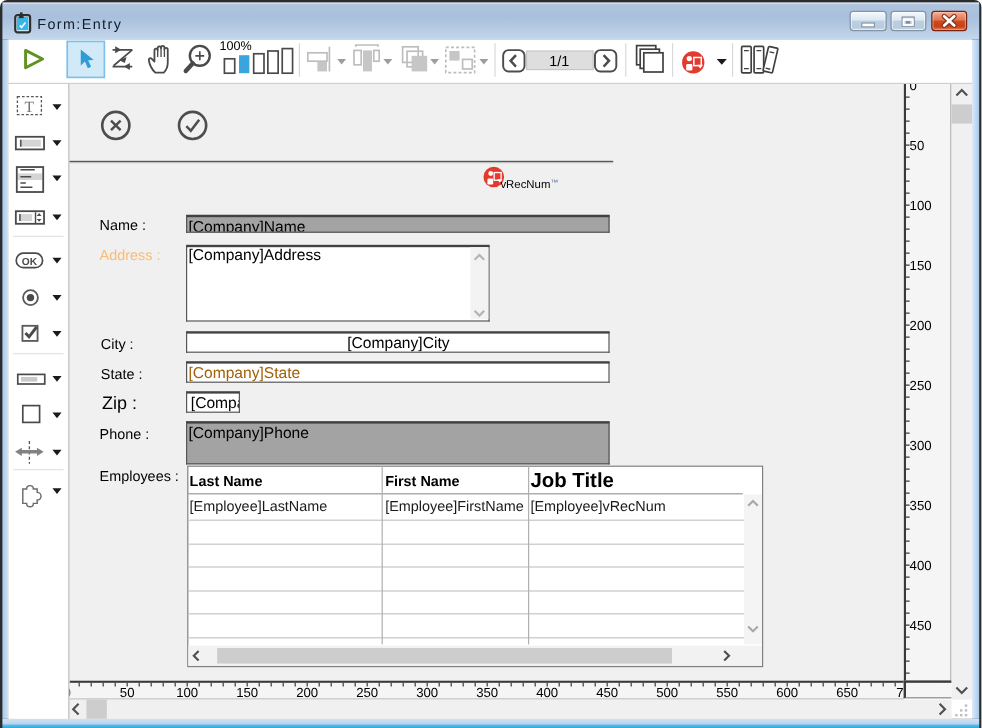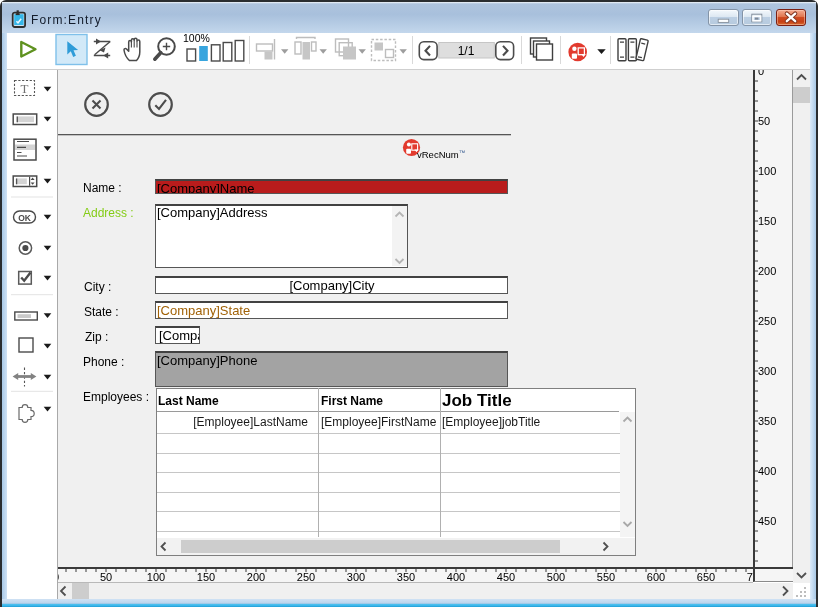--- a/index.html
+++ b/index.html
@@ -177,45 +177,45 @@
 <circle cx="102.5" cy="34.5" r="11.3" fill="none" stroke="#4d4d4d" stroke-width="2.2"></circle>
 <path d="M97.3 35.2 L101 39 L108 29.8" fill="none" stroke="#4d4d4d" stroke-width="2.1"></path>
 <circle cx="353.5" cy="77.5" r="8.6" fill="#e23a2e"></circle>
 <circle cx="350.9" cy="74.6" r="2" fill="#fff"></circle>
 <rect x="348.2" y="78.8" width="4.8" height="5" rx="1" fill="#fff"></rect>
 <rect x="353.8" y="73.8" width="5.8" height="6.4" fill="none" stroke="#fff" stroke-width="1.1"></rect>
 <path d="M356.4 79.4 L360.6 79.4 L358.5 82.2 Z" fill="#fff"></path>
 </svg>
 <div class="abs" style="left:417px;top:148px;width:60px;height:10px;font-size:9.5px;line-height:10px;color:#000;">vRecNum<span style="font-size:6.5px;vertical-align:3px;color:#4a6a9a">™</span></div>
 <div class="abs" style="left:83px;top:181px;width:70px;height:14px;font-size:12px;line-height:14px;color:#000;">Name :</div>
-<div class="abs" style="left:83px;top:206px;width:70px;height:14px;font-size:12px;line-height:14px;color:#84cc16;">Address :</div>
+<div class="abs" style="left:83px;top:206px;width:70px;height:14px;font-size:12px;line-height:14px;color:#fdba74;">Address :</div>
 <div class="abs" style="left:84px;top:280px;width:70px;height:14px;font-size:12px;line-height:14px;color:#000;">City :</div>
 <div class="abs" style="left:84px;top:305px;width:70px;height:14px;font-size:12px;line-height:14px;color:#000;">State :</div>
-<div class="abs" style="left:85px;top:330px;width:70px;height:14px;font-size:12px;line-height:14px;color:#000;">Zip :</div>
+<div class="abs" style="left:85px;top:330px;width:70px;height:14px;font-size:15px;line-height:14px;color:#000;">Zip :</div>
 <div class="abs" style="left:83px;top:355px;width:70px;height:14px;font-size:12px;line-height:14px;color:#000;">Phone :</div>
 <div class="abs" style="left:83px;top:390px;width:75px;height:14px;font-size:12px;line-height:14px;color:#000;">Employees :</div>
-<div class="abs" style="left:155px;top:179px;width:353px;height:15px;background:#b91c1c;border:1px solid #565656;border-top:2px solid #424242;box-sizing:border-box;font-size:13px;color:#000;overflow:hidden;line-height:15px;padding-left:1px;">[Company]Name</div>
+<div class="abs" style="left:155px;top:179px;width:353px;height:15px;background:#a3a3a3;border:1px solid #565656;border-top:2px solid #424242;box-sizing:border-box;font-size:13px;color:#000;overflow:hidden;line-height:15px;padding-left:1px;">[Company]Name</div>
 <div class="abs" style="left:155px;top:276px;width:353px;height:18px;background:#fff;border:1px solid #565656;border-top:2px solid #424242;box-sizing:border-box;font-size:13px;color:#000;overflow:hidden;line-height:15px;padding-left:1px;text-align:center;">[Company]City</div>
 <div class="abs" style="left:155px;top:301px;width:353px;height:18px;background:#fff;border:1px solid #565656;border-top:2px solid #424242;box-sizing:border-box;font-size:13px;color:#a16207;overflow:hidden;line-height:15px;padding-left:1px;">[Company]State</div>
 <div class="abs" style="left:155px;top:326px;width:45px;height:18px;background:#fff;border:1px solid #565656;border-top:2px solid #424242;box-sizing:border-box;font-size:13px;color:#000;overflow:hidden;line-height:15px;padding-left:3px;">[Compa</div>
 <div class="abs" style="left:155px;top:351px;width:353px;height:36px;background:#a3a3a3;border:1px solid #565656;border-top:2px solid #424242;box-sizing:border-box;font-size:13px;color:#000;overflow:hidden;line-height:15px;padding-left:1px;">[Company]Phone</div>
 <div class="abs" style="left:155px;top:204px;width:253px;height:64px;background:#fff;border:1px solid #565656;border-top:2px solid #424242;box-sizing:border-box;"></div>
 <div class="abs" style="left:156px;top:206px;width:235px;height:14px;font-size:13px;color:#000;line-height:14px;padding-left:1px;">[Company]Address</div>
 <div class="abs" style="left:392px;top:206px;width:15px;height:60px;background:#f3f3f3;"></div>
 <svg class="abs" style="left:392px;top:206px" width="15" height="60" viewBox="0 0 15 60">
       <path d="M3.5 10.5 L7.5 6.5 L11.5 10.5" fill="none" stroke="#b5b5b5" stroke-width="1.8"></path>
       <path d="M3.5 53 L7.5 57 L11.5 53" fill="none" stroke="#b5b5b5" stroke-width="1.8"></path>
     </svg>
 <div class="abs" style="left:156px;top:388px;width:480px;height:168px;background:#fff;border:1px solid #7f7f7f;box-sizing:border-box;"></div>
 <div class="abs" style="left:158px;top:394px;width:120px;height:14px;font-size:12px;font-weight:bold;color:#000;line-height:14px;">Last Name</div>
 <div class="abs" style="left:321px;top:394px;width:120px;height:14px;font-size:12px;font-weight:bold;color:#000;line-height:14px;">First Name</div>
 <div class="abs" style="left:442px;top:394px;width:120px;height:14px;font-size:17px;font-weight:bold;color:#000;line-height:14px;">Job Title</div>
-<div class="abs" style="left:158px;top:415px;width:150px;height:14px;font-size:12px;color:#1a1a1a;line-height:14px;text-align:right;">[Employee]LastName</div>
+<div class="abs" style="left:158px;top:415px;width:150px;height:14px;font-size:12px;color:#1a1a1a;line-height:14px;">[Employee]LastName</div>
 <div class="abs" style="left:321px;top:415px;width:150px;height:14px;font-size:12px;color:#1a1a1a;line-height:14px;">[Employee]FirstName</div>
-<div class="abs" style="left:442px;top:415px;width:150px;height:14px;font-size:12px;color:#1a1a1a;line-height:14px;">[Employee]jobTitle</div>
+<div class="abs" style="left:442px;top:415px;width:150px;height:14px;font-size:12px;color:#1a1a1a;line-height:14px;">[Employee]vRecNum</div>
 <div class="abs" style="left:157px;top:411px;width:462px;height:1px;background:#9a9a9a;"></div>
 <div class="abs" style="left:157px;top:433px;width:463px;height:1px;background:#c6c6c6;"></div>
 <div class="abs" style="left:157px;top:453px;width:463px;height:1px;background:#c6c6c6;"></div>
 <div class="abs" style="left:157px;top:472px;width:463px;height:1px;background:#c6c6c6;"></div>
 <div class="abs" style="left:157px;top:492px;width:463px;height:1px;background:#c6c6c6;"></div>
 <div class="abs" style="left:157px;top:511px;width:463px;height:1px;background:#c6c6c6;"></div>
 <div class="abs" style="left:157px;top:531px;width:463px;height:1px;background:#c6c6c6;"></div>
 <div class="abs" style="left:318px;top:388px;width:1px;height:149px;background:#b0b0b0;"></div>
 <div class="abs" style="left:440px;top:388px;width:1px;height:149px;background:#b0b0b0;"></div>
 <div class="abs" style="left:620px;top:412px;width:15px;height:125px;background:#f4f4f4;"></div>

